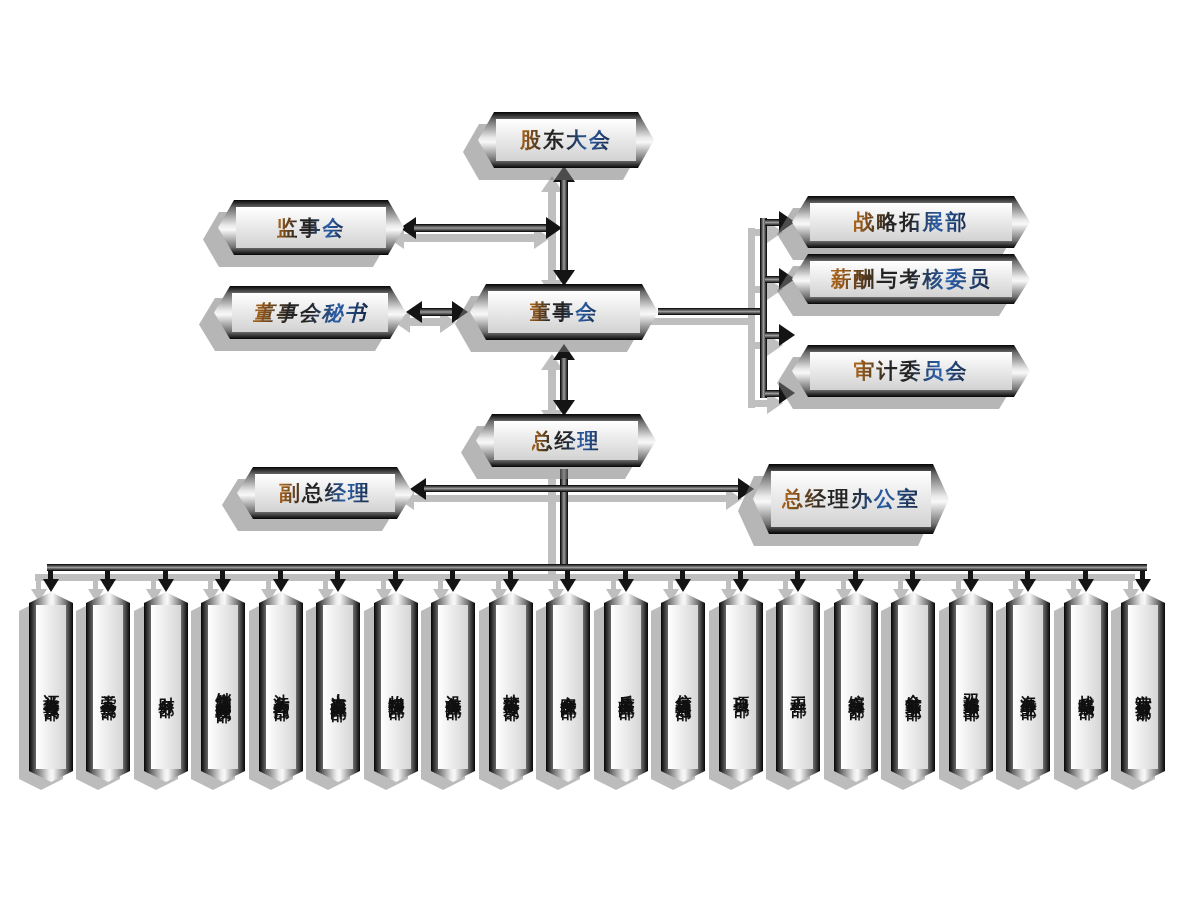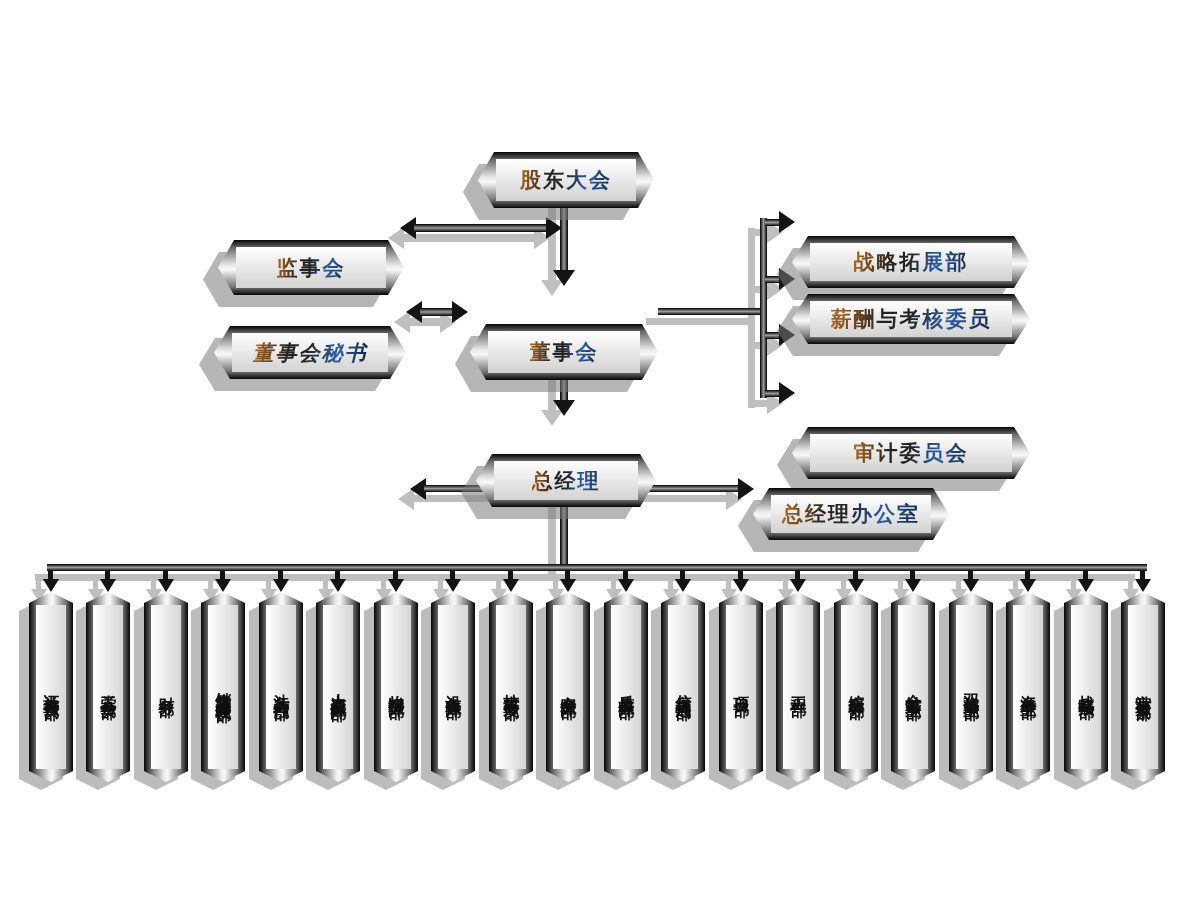--- a/index.html
+++ b/index.html
@@ -15,21 +15,21 @@
   .tri-right { border-top:11px solid transparent; border-bottom:11px solid transparent; border-left:16px solid #141414; }
   .tri-up    { border-left:11px solid transparent; border-right:11px solid transparent; border-bottom:16px solid #141414; }
   .tri-down  { border-left:11px solid transparent; border-right:11px solid transparent; border-top:16px solid #141414; }
   .drop { position:absolute; top:571px; width:16px; height:21px; }
   .drop::before { content:""; position:absolute; left:5px; top:0; width:5px; height:9px; background:#141414; }
   .drop::after  { content:""; position:absolute; left:0; top:8px; width:0; height:0;
                   border-left:8px solid transparent; border-right:8px solid transparent; border-top:13px solid #141414; }
 
   
   #nodes { position:absolute; inset:0; }
-  .nodewrap { position:absolute; filter: drop-shadow(-15px 12px 0 rgba(122,122,122,0.55)); margin-top: 40px; }
+  .nodewrap { position:absolute; filter: drop-shadow(-15px 12px 0 rgba(122,122,122,0.55)); }
   .node { width:100%; height:100%; box-sizing:border-box; padding:7px 18px;
           display:flex; align-items:center; justify-content:center;
           background: linear-gradient(180deg,#050505 0%,#6a6a6a 14%,#e9e9e9 46%,#f8f8f8 54%,#707070 86%,#050505 100%);
           clip-path: polygon(0 50%, 16px 0, calc(100% - 16px) 0, 100% 50%, calc(100% - 16px) 100%, 16px 100%); }
   .panel { flex:1; align-self:stretch; display:flex; align-items:center; justify-content:center;
            background: linear-gradient(180deg,#ffffff 0%,#d2d2d2 100%); }
   .label { font-weight:bold; font-size:21px; letter-spacing:2px; color:#141414; white-space:nowrap; }
   @supports ((-webkit-background-clip: text) or (background-clip: text)) {
     .fancy { background-image: linear-gradient(100deg,#b86a18 0%,#232323 32%,#232323 48%,#2a5ea8 72%,#15233a 100%);
              -webkit-background-clip:text; background-clip:text; color:transparent; }
@@ -157,38 +157,45 @@
 
     <div class="nodewrap" style="left:792px;top:254px;width:238px;height:50px;">
       <div class="node">
           <div class="panel">
         <span class="label fancy">薪酬与考核委员</span>
       </div>
         </div>
     </div>
 
 
-    <div class="nodewrap" style="left:792px;top:387px;width:238px;height:52px;">
+    <div class="nodewrap" style="left:792px;top:345px;width:238px;height:52px;">
       <div class="node">
           <div class="panel">
         <span class="label fancy">审计委员会</span>
       </div>
         </div>
     </div>
 
     <div class="nodewrap" style="left:476px;top:414px;width:180px;height:53px;">
       <div class="node">
           <div class="panel">
         <span class="label fancy">总经理</span>
       </div>
         </div>
     </div>
 
-
-    <div class="nodewrap" style="left:753px;top:448px;width:196px;height:52px;text-align:center;">
+    <div class="nodewrap" style="left:237px;top:467px;width:176px;height:52px;">
+      <div class="node">
+          <div class="panel">
+        <span class="label fancy">副总经理</span>
+      </div>
+        </div>
+    </div>
+
+    <div class="nodewrap" style="left:753px;top:464px;width:196px;height:70px;text-align:center;">
       <div class="node">
           <div class="panel">
         <span class="label fancy">总经理办公室</span>
       </div>
         </div>
     </div>
 
     <div class="deptwrap" style="left:29px;">
         <div class="dept">
           <div class="panel-v">

